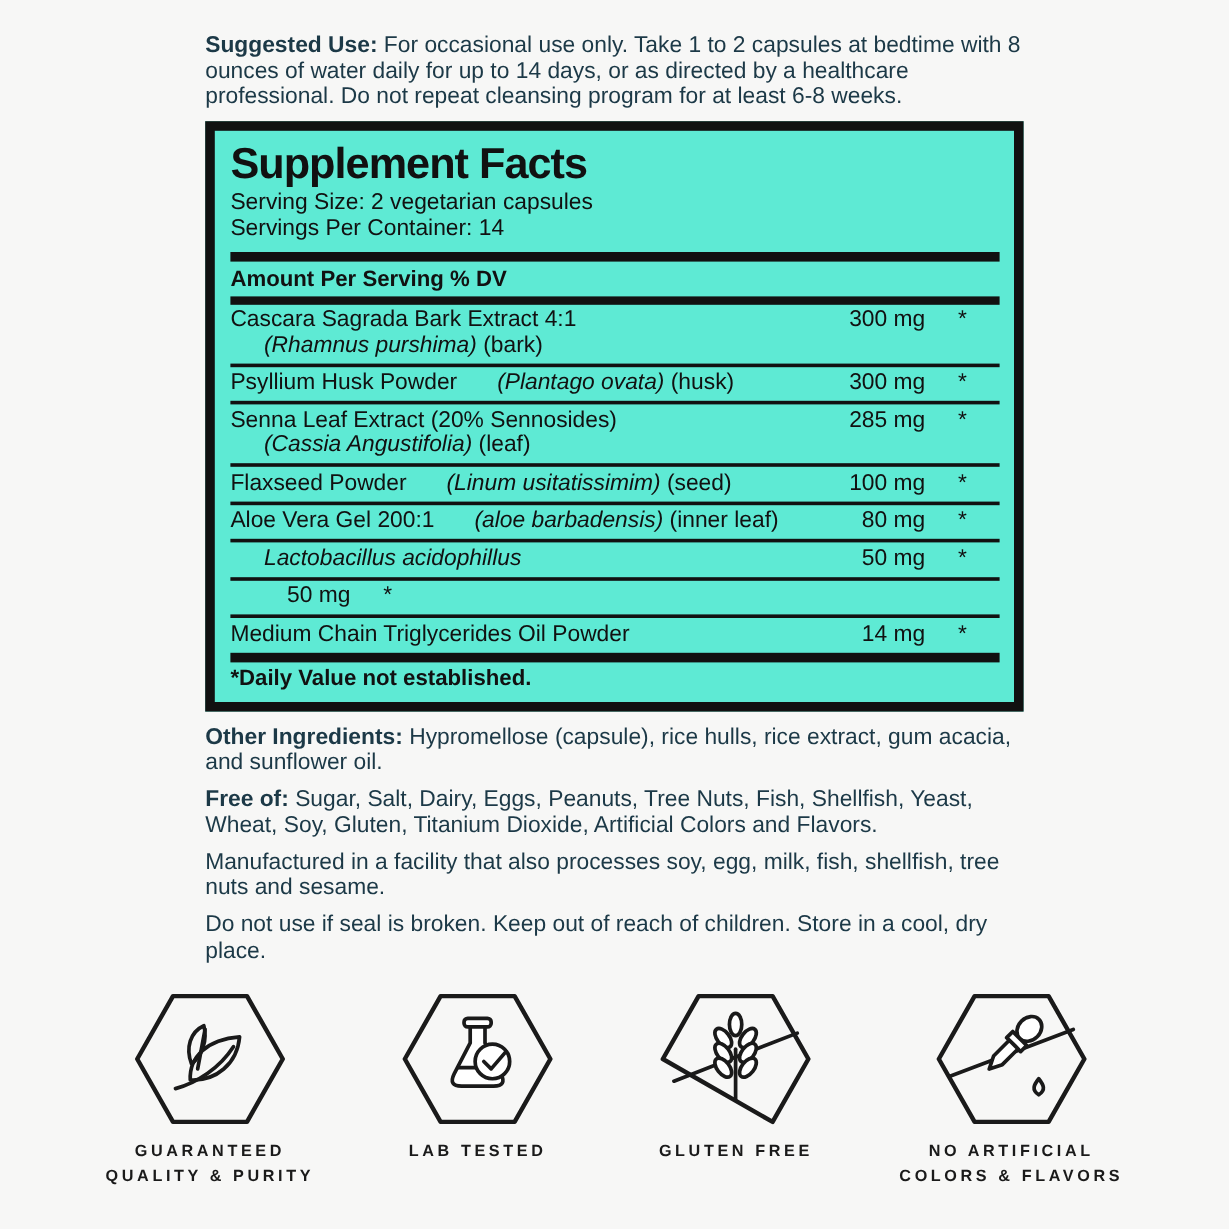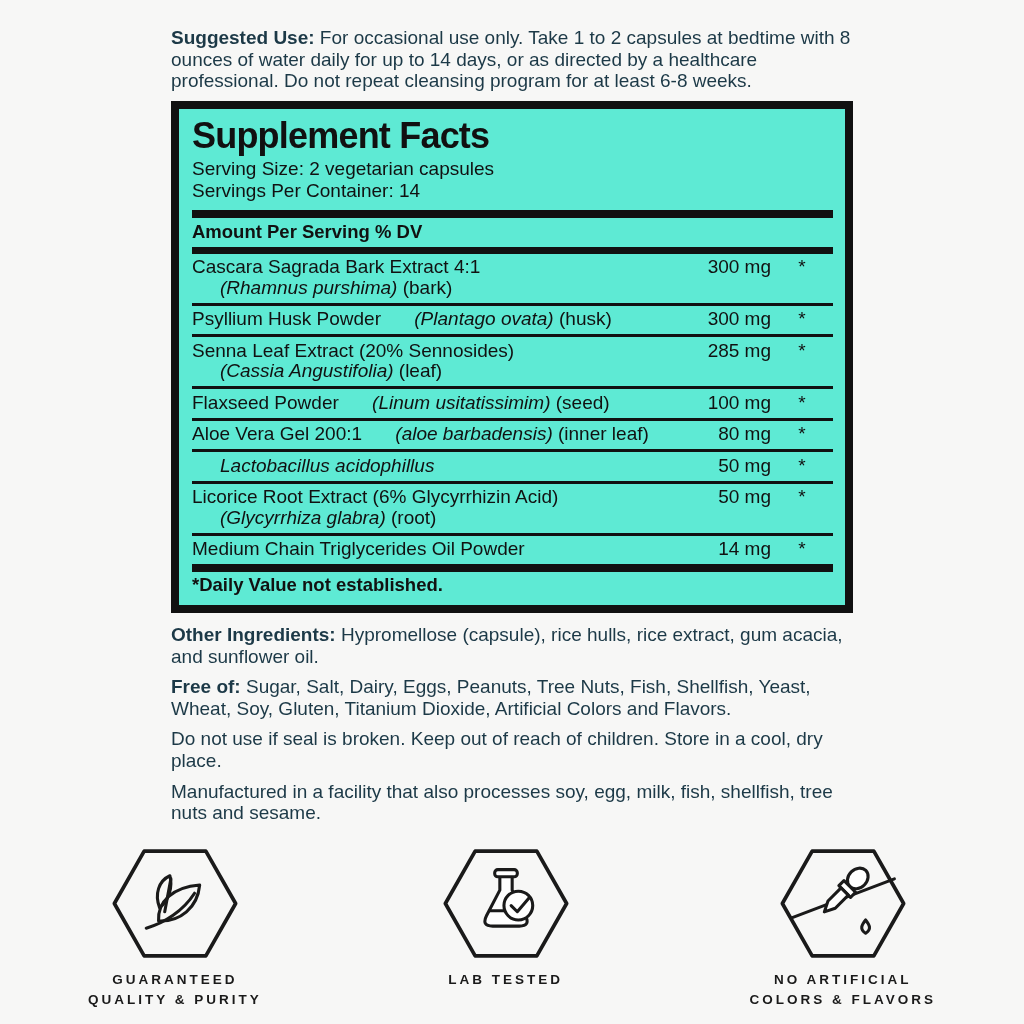--- a/index.html
+++ b/index.html
@@ -143,41 +143,40 @@
             <div class="sf-name"><span> Aloe Vera Gel 200:1 </span><span class="it">(aloe barbadensis)</span><span> (inner leaf)</span></div>
             <div class="sf-amount">80 mg</div>
             <div class="sf-dv">*</div>
           </div>
           <div class="sf-row">
             <div class="sf-name"><span class="it">Lactobacillus acidophillus</span></div>
             <div class="sf-amount">50 mg</div>
             <div class="sf-dv">*</div>
           </div>
           <div class="sf-row">
-            <div class="sf-name"><span>Licorice Root Extract (6% Glycyrrhizin Acid)</span><br><span class="it">(Glycyrrhiza glabra)</span><span> (root)</span></div>
             <div class="sf-amount">50 mg</div>
             <div class="sf-dv">*</div>
           </div>
           <div class="sf-row">
             <div class="sf-name"><span>Medium Chain Triglycerides Oil Powder</span></div>
             <div class="sf-amount">14 mg</div>
             <div class="sf-dv">*</div>
           </div>
         </div>
       <div class="bar-thick" style="margin-top:0;"></div>
       <div class="sf-foot">*Daily Value not established.</div>
     </div>
 
     <p class="lead"><b>Other Ingredients:</b><span> Hypromellose (capsule), rice hulls, rice extract, gum acacia, and sunflower oil.</span></p>
 
     <p class="lead"><b>Free of:</b><span> Sugar, Salt, Dairy, Eggs, Peanuts, Tree Nuts, Fish, Shellfish, Yeast, Wheat, Soy, Gluten, Titanium Dioxide, Artificial Colors and Flavors.</span></p>
 
+    <p class="lead">Manufactured in a facility that also processes soy, egg, milk, fish, shellfish, tree nuts and sesame.</p>
+
     <p class="lead">Do not use if seal is broken. Keep out of reach of children. Store in a cool, dry place.</p>
-
-    <p class="lead">Manufactured in a facility that also processes soy, egg, milk, fish, shellfish, tree nuts and sesame.</p>
   </div>
 
   <div class="badges">
 
     <div class="badge">
       <svg class="hex" viewBox="0 0 124 108">
         <polygon class="stroke hexline" points="32,3 92,3 121,54 92,105 32,105 3,54"></polygon>
         <path class="stroke" d="M86,36 C84,58 67,72 46,71 C45,52 60,38 86,36 Z"></path>
         <path class="stroke" d="M34,78 C52,73 70,61 81,44"></path>
         <path class="stroke" d="M57,27 C46,32 42,45 47,58 C56,51 60,38 57,27 Z"></path>
@@ -193,20 +192,35 @@
         <rect class="stroke whitefill" x="51" y="21" width="22" height="7" rx="3"></rect>
         <path class="stroke" d="M46,61 L78,61"></path>
         <circle class="stroke whitefill" cx="74" cy="56" r="14"></circle>
         <path class="stroke" d="M67,56 L73,62 L85,48"></path>
         <polygon class="stroke hexline" points="32,3 92,3 121,54 92,105 32,105 3,54"></polygon>
       </svg>
       <div class="badge-label">LAB TESTED</div>
     </div>
 
 
+    <div class="badge">
+      <svg class="hex" viewBox="0 0 124 108">
+        <polygon class="stroke hexline" points="32,3 92,3 121,54 92,105 3,54 3,54"></polygon>
+        <line class="stroke" x1="12" y1="72" x2="112" y2="33"></line>
+        <path class="stroke" d="M62,87 C62,74 62,60 62,46"></path>
+        <ellipse class="stroke whitefill" cx="62" cy="26" rx="5" ry="9"></ellipse>
+        <ellipse class="stroke whitefill" cx="52" cy="37" rx="5" ry="9" transform="rotate(-38 52 37)"></ellipse>
+        <ellipse class="stroke whitefill" cx="72" cy="37" rx="5" ry="9" transform="rotate(38 72 37)"></ellipse>
+        <ellipse class="stroke whitefill" cx="52" cy="49" rx="5" ry="9" transform="rotate(-38 52 49)"></ellipse>
+        <ellipse class="stroke whitefill" cx="72" cy="49" rx="5" ry="9" transform="rotate(38 72 49)"></ellipse>
+        <ellipse class="stroke whitefill" cx="52" cy="61" rx="5" ry="9" transform="rotate(-38 52 61)"></ellipse>
+        <ellipse class="stroke whitefill" cx="72" cy="61" rx="5" ry="9" transform="rotate(38 72 61)"></ellipse>
+      </svg>
+      <div class="badge-label">GLUTEN FREE</div>
+    </div>
 
     <div class="badge">
       <svg class="hex" viewBox="0 0 124 108">
         <polygon class="stroke hexline" points="32,3 92,3 121,54 92,105 32,105 3,54"></polygon>
         <line class="stroke" x1="12" y1="68" x2="112" y2="30"></line>
         <g transform="translate(58,48) rotate(45)">
           <ellipse class="stroke whitefill" cx="0" cy="-26" rx="9" ry="11"></ellipse>
           <rect class="stroke whitefill" x="-8" y="-15" width="16" height="7"></rect>
           <path class="stroke whitefill" d="M-5,-8 L-5,10 L0,20 L5,10 L5,-8 Z"></path>
         </g>

